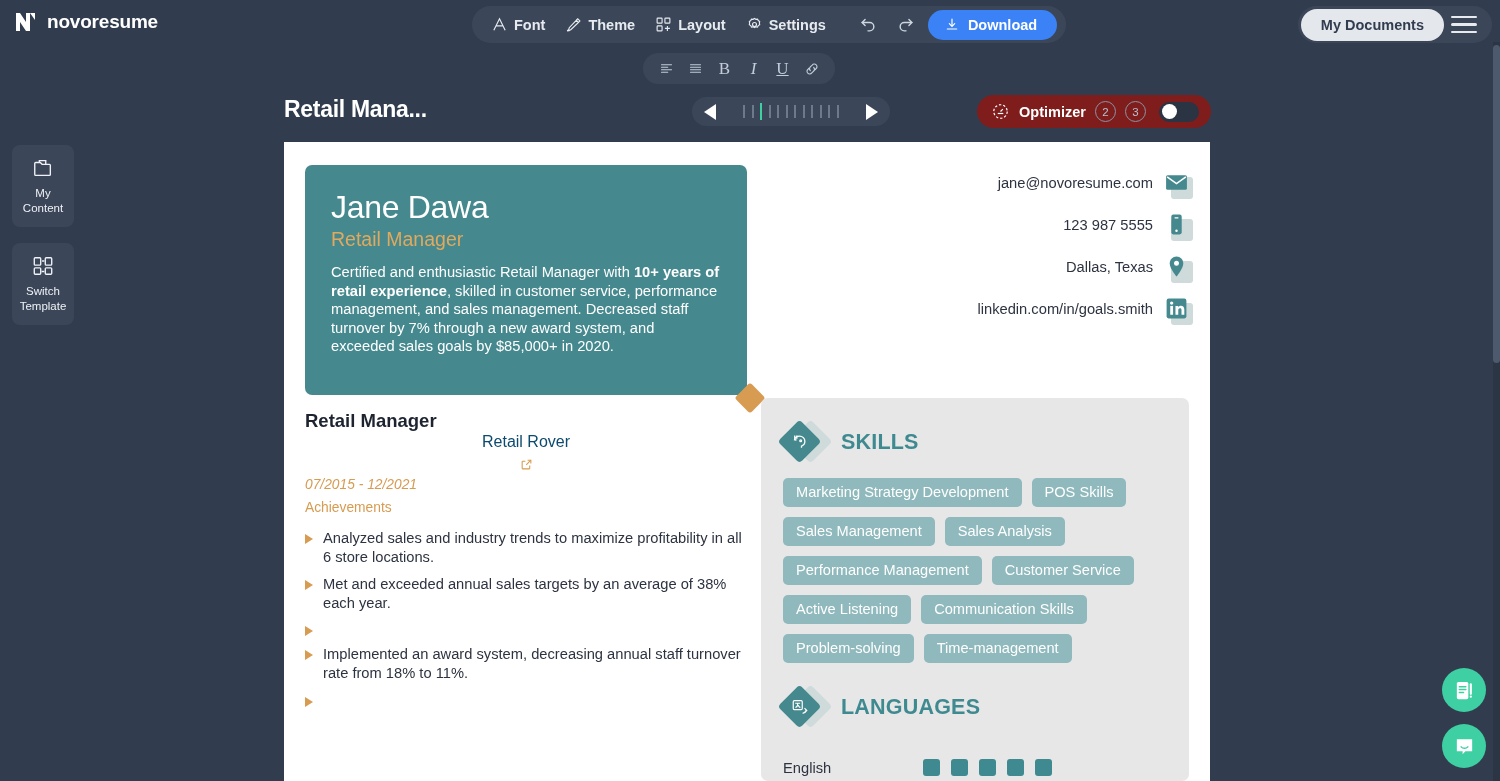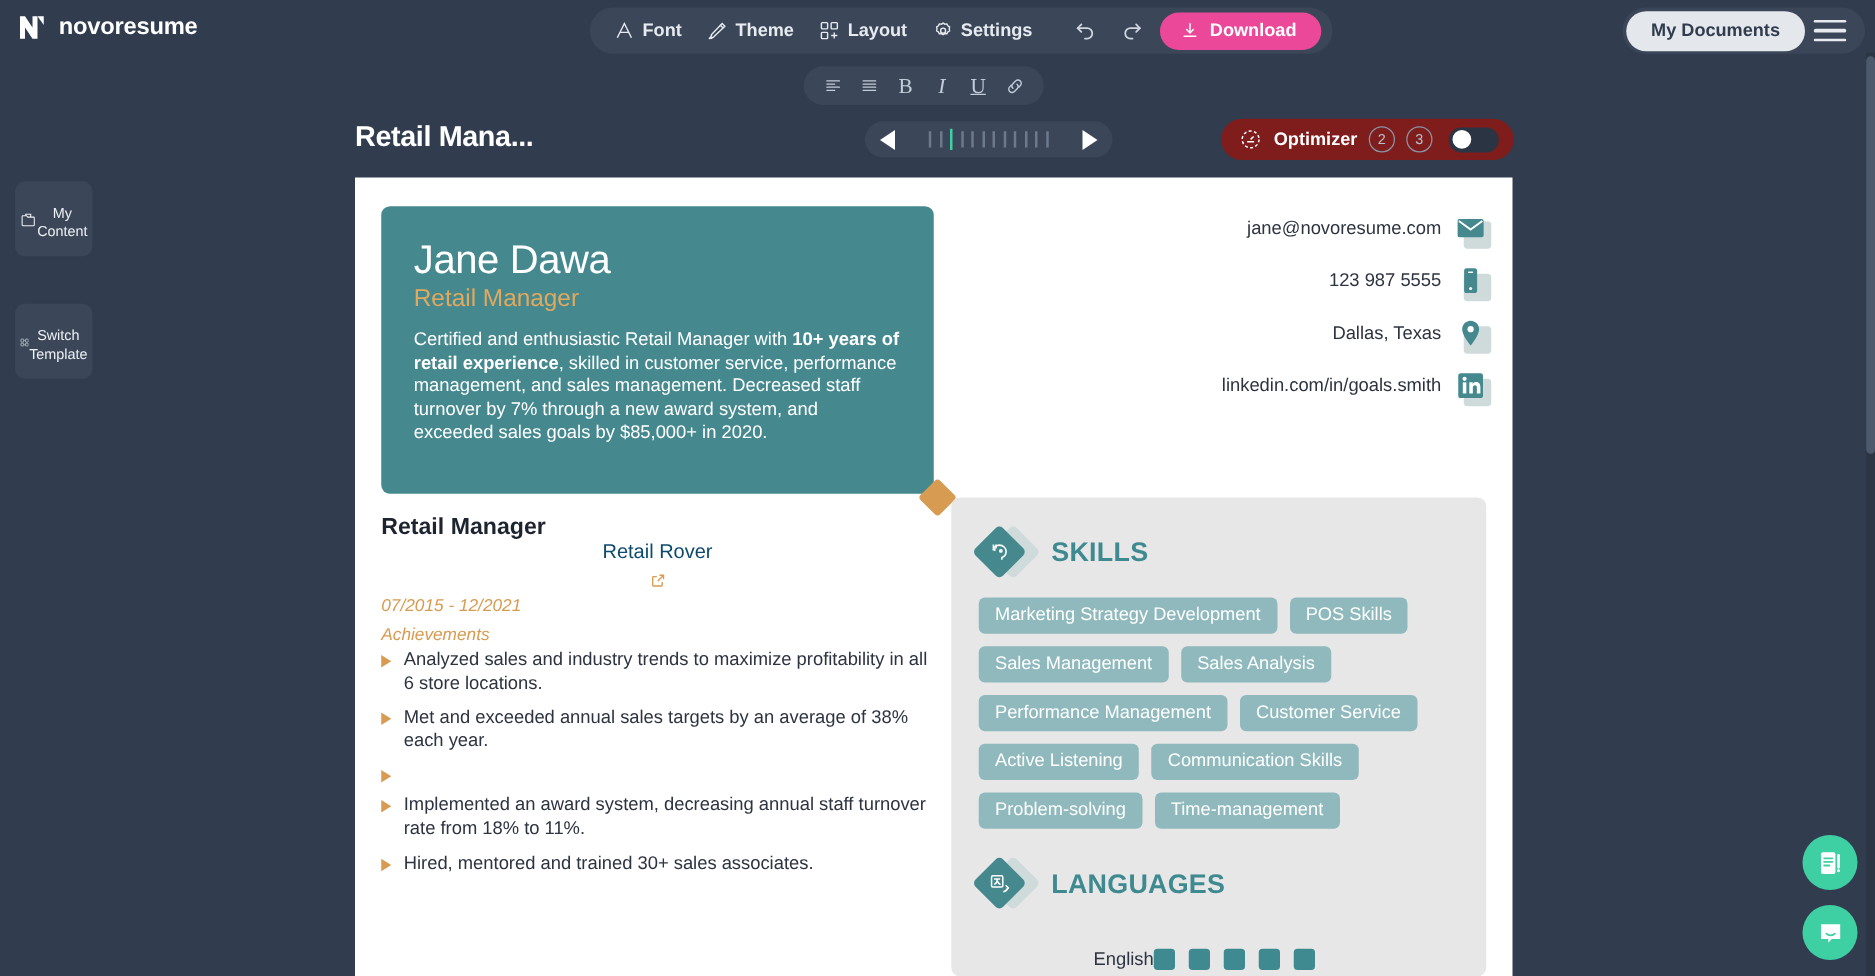--- a/index.html
+++ b/index.html
@@ -32,21 +32,21 @@
   .tool {
     display: flex; align-items: center; gap: 6px;
     color: #e7ebf0; font-size: 14.5px; font-weight: bold;
     padding: 5px 10px; border-radius: 14px; cursor: pointer;
   }
   .tool svg { display: block; }
   .undo-redo { display: flex; align-items: center; gap: 6px; margin: 0 6px 0 16px; }
   .iconbtn { padding: 4px 6px; cursor: pointer; display: flex; }
   .dl-btn {
     display: flex; align-items: flex-end; gap: 8px;
-    background: #ec4899; color: #ffffff; font-size: 14.5px; font-weight: bold;
+    background: #3b82f6; color: #ffffff; font-size: 14.5px; font-weight: bold;
     border: none; border-radius: 16px; padding: 7px 20px 7px 16px; cursor: pointer;
     font-family: "Liberation Sans", sans-serif;
   }
 
   .fmt-bar {
     position: absolute; left: 643px; top: 53px;
     height: 31px; background: #3b4759; border-radius: 16px;
     display: flex; align-items: center; gap: 2px; padding: 0 10px;
   }
   .fmt-btn {
@@ -66,21 +66,21 @@
     font-family: Liberation Sans, sans-serif;
   }
   .burger { width: 36px; height: 30px; display: flex; flex-direction: column;
     justify-content: center; gap: 5px; align-items: center; cursor: pointer; }
   .burger i { display: block; width: 26px; height: 2.6px; background: #e7ebf0; border-radius: 2px; }
 
   
   .side-btn {
     position: absolute; left: 12px; width: 62px;
     background: #3b4759; border-radius: 8px;
-    display: flex; flex-direction: row; align-items: center;
+    display: flex; flex-direction: column; align-items: center;
     padding: 12px 4px 11px; cursor: pointer;
   }
   .side-btn .lbl {
     color: #eef1f5; font-size: 11.5px; line-height: 15px; text-align: center; margin-top: 7px;
   }
   #sb0 { top: 145px; }
   #sb1 { top: 243px; }
 
   
   .doc-title {
@@ -143,21 +143,21 @@
     background: #cfdadb; border-radius: 3px;
   }
   .cicon .fg {
     position: absolute; left: 0; top: 0; width: 25px; height: 25px;
     display: flex; align-items: center; justify-content: center;
   }
 
   .col-left { position: absolute; left: 21px; top: 264px; width: 442px; }
   .col-right {
     position: absolute; left: 477px; top: 256px; width: 428px; height: 383px;
-    background: #e7e7e7; border-radius: 7px; padding: 22px 22px 0 22px; text-align: right;
+    background: #e7e7e7; border-radius: 7px; padding: 22px 22px 0 22px;
   }
 
   .sec-head { display: flex; align-items: center; gap: 14px; margin-bottom: 14px; }
   .sec-diamond { position: relative; width: 44px; height: 44px; flex: none; }
   .sec-diamond .back {
     position: absolute; left: 12px; top: 6px; width: 31px; height: 31px;
     background: #cfdadb; transform: rotate(45deg); border-radius: 4px;
   }
   .sec-diamond .front {
     position: absolute; left: 1px; top: 6px; width: 31px; height: 31px;
@@ -165,21 +165,21 @@
   }
   .sec-diamond .glyph {
     position: absolute; left: 0; top: 5px; width: 33px; height: 33px;
     display: flex; align-items: center; justify-content: center;
   }
   .sec-title { color: #3f8a90; font-size: 21.5px; font-weight: bold; letter-spacing: 0.2px; }
 
   .job-title { color: #1d2430; font-size: 18.5px; font-weight: bold; margin-top: 4px; }
   .job-company { color: #0c4a6e; font-size: 16px; display: flex; align-items: center; gap: 7px; margin-top: 1px; flex-direction: column; }
   .job-dates { color: #d79b51; font-size: 13.8px; font-style: italic; margin-top: 6px; }
-  .ach-label { color: #d79b51; font-size: 13.8px; font-style: italic; margin-top: 8px; margin-bottom: 4px; }
+  .ach-label { color: #d79b51; font-size: 13.8px; margin-top: 8px; margin-bottom: 14px; }
   .bullets { list-style: none; }
   .bullets li {
     display: flex; gap: 10px; margin-bottom: 9px;
     color: #2d3340; font-size: 14.7px; line-height: 18.6px;
   }
   .bullets .tri {
     flex: none; margin-top: 5px; width: 0; height: 0;
     border-top: 5px solid transparent; border-bottom: 5px solid transparent;
     border-left: 8px solid #d79b51;
   }
@@ -456,21 +456,20 @@
         </li>
       <li>
           <span class="tri"></span>
         </li>
       <li>
           <span class="tri"></span>
           <span>Implemented an award system, decreasing annual staff turnover rate from 18% to 11%.</span>
         </li>
       <li>
           <span class="tri"></span>
-          <span>Hired, mentored and trained 30+ sales associates.</span>
         </li>
     </ul>
   </div>
 
   <div class="col-right">
     <div class="sec-head">
       <span class="sec-diamond">
         <span class="back"></span>
           <span class="front"></span>
         <span class="glyph">

